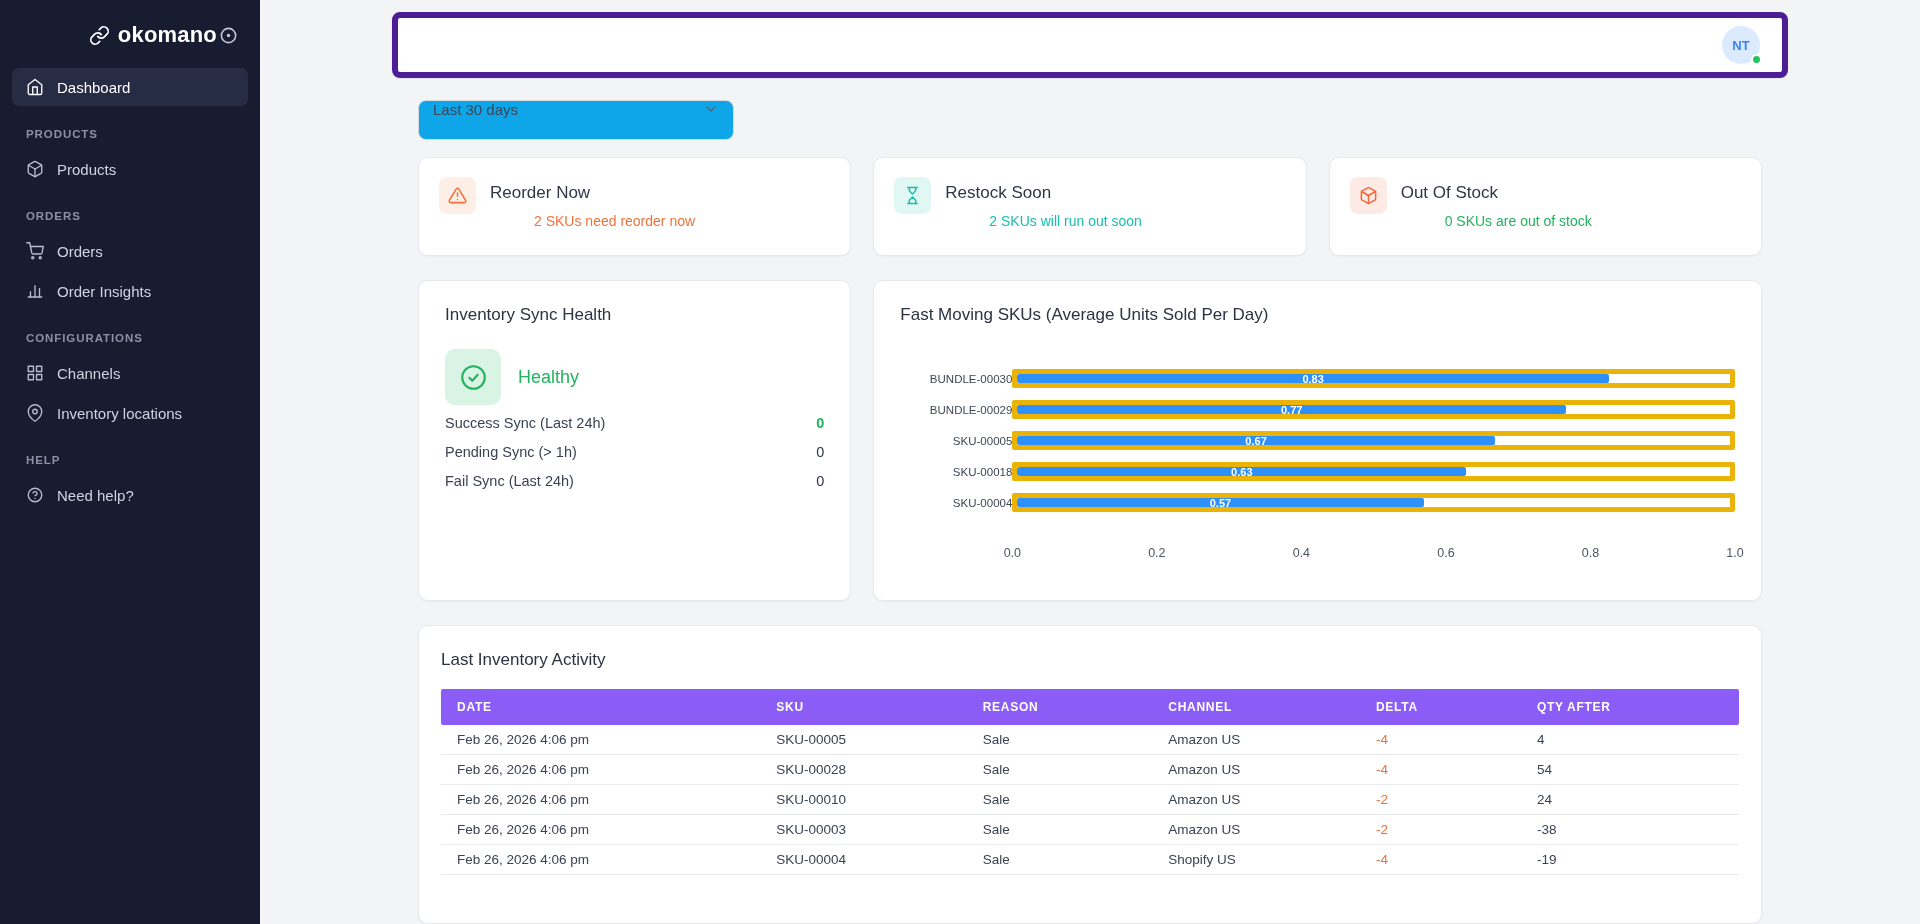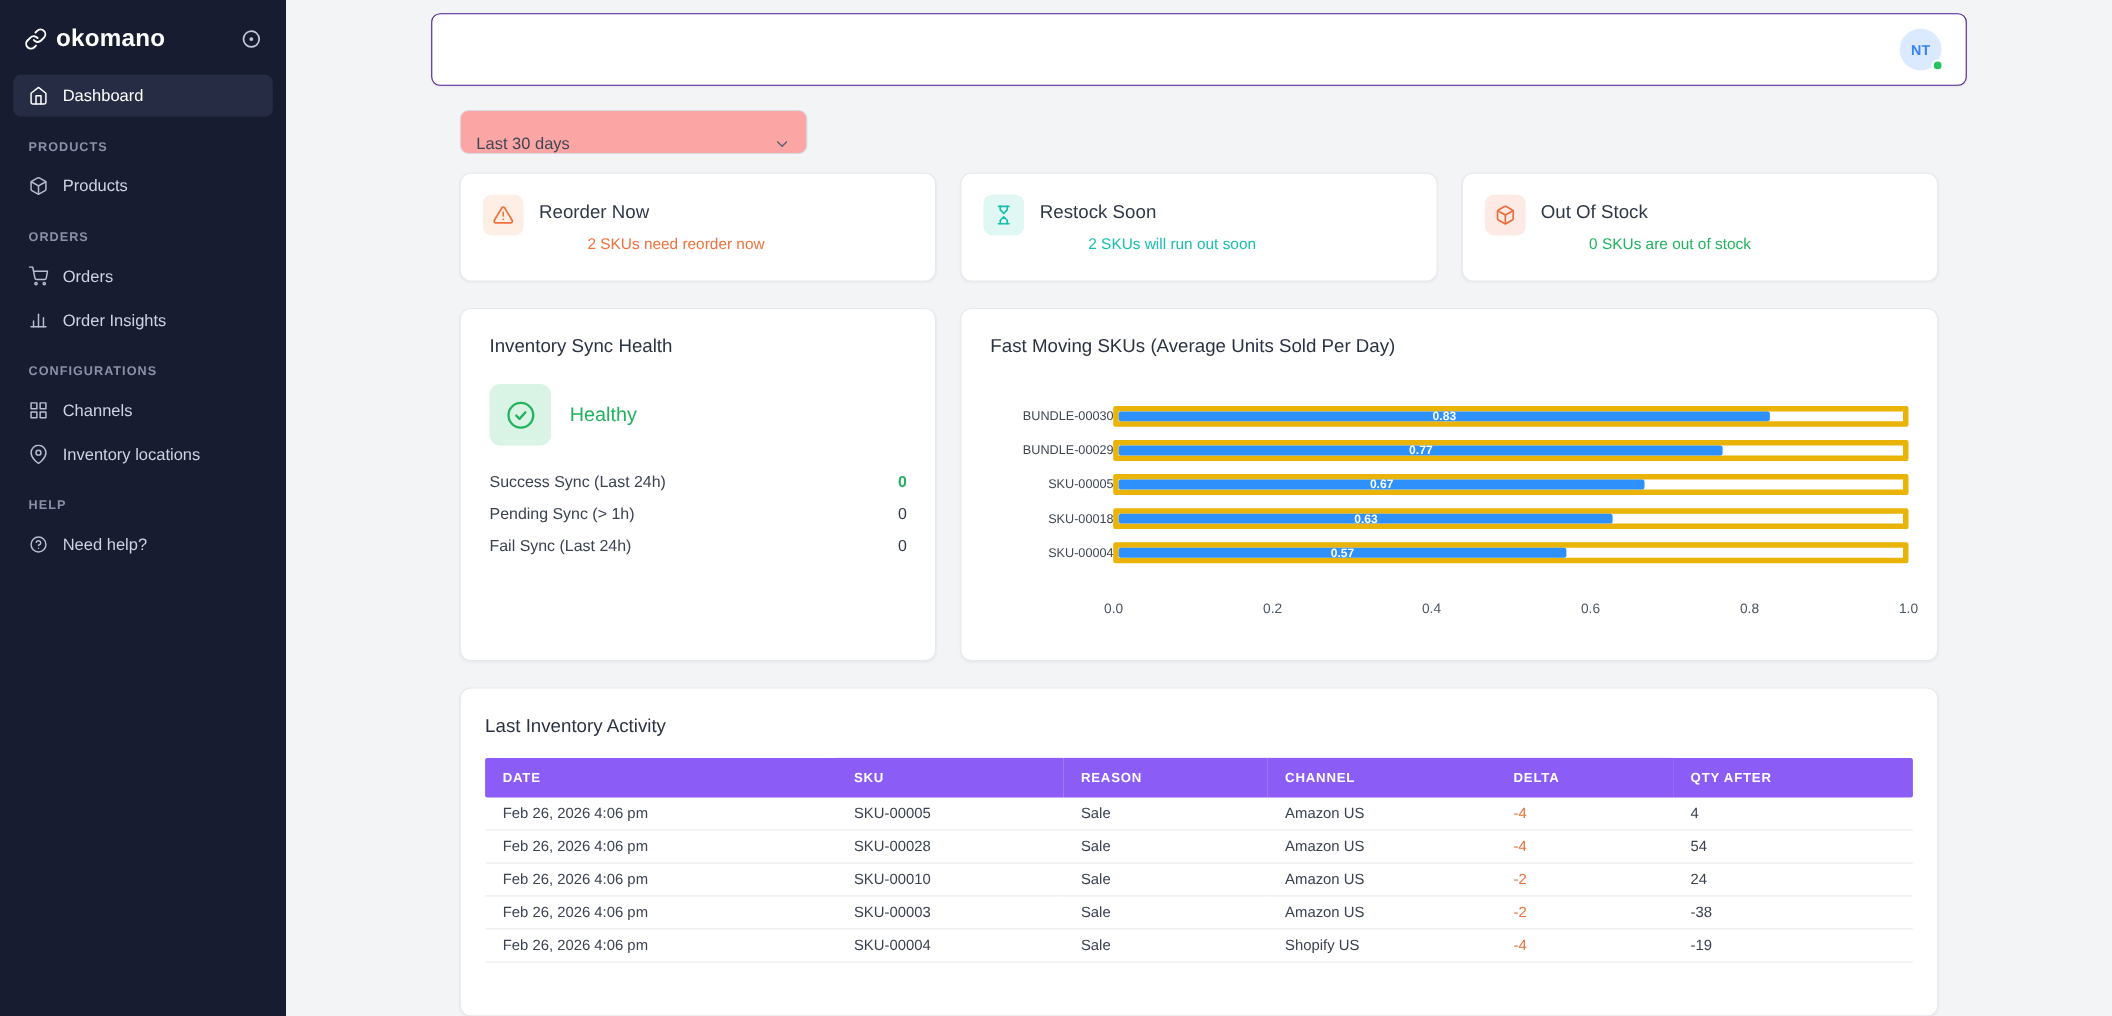--- a/index.html
+++ b/index.html
@@ -10,21 +10,21 @@
     font-family: "Liberation Sans", "DejaVu Sans", sans-serif;
     color: #2f3747;
   }
 
   
   .sidebar {
     width: 260px; height: 100%; background: #181c30; color: #d5d9e6;
     flex-shrink: 0; display: flex; flex-direction: column;
   }
   .logo-row {
-    display: flex; align-items: center; justify-content: space-between;
+    display: flex; align-items: center; justify-content: flex-end;
     padding: 22px 20px 18px 22px;
   }
   .logo { display: flex; align-items: center; gap: 8px; }
   .logo svg { width: 21px; height: 21px; stroke: #ffffff; }
   .brand-name { font-size: 22px; font-weight: 700; color: #ffffff; letter-spacing: .2px; }
   .collapse-btn {
     background: none; border: none; cursor: pointer; padding: 2px;
     display: flex; align-items: center;
   }
   .collapse-btn svg { width: 19px; height: 19px; stroke: #c3c8d8; }
@@ -40,40 +40,40 @@
   .nav-item.active svg { stroke: #ffffff; }
   .section-header {
     padding: 20px 26px 8px; font-size: 11.5px; letter-spacing: .08em;
     color: #8a90a8; font-weight: 700; text-transform: uppercase;
   }
 
   
   .main { flex: 1; padding: 12px 132px 0; overflow: hidden; }
   .topbar {
     height: 66px; background: #ffffff; border-radius: 8px;
-    border: 1px solid #4c1d95; box-shadow: 0 1px 2px rgba(16,24,40,.05);
+    border: 6px solid #4c1d95; box-shadow: 0 1px 2px rgba(16,24,40,.05);
     display: flex; align-items: center; justify-content: flex-end; padding: 0 22px;
   }
   .avatar {
     position: relative; width: 38px; height: 38px; border-radius: 50%;
     background: #dbeafe; color: #3b82f6; font-size: 13px; font-weight: 700;
     display: flex; align-items: center; justify-content: center; cursor: pointer;
     border: none;
   }
   .status-dot {
     position: absolute; right: -2px; bottom: -1px; width: 11px; height: 11px;
     background: #22c55e; border: 2px solid #ffffff; border-radius: 50%;
   }
 
   .content { padding: 22px 26px 0; }
 
   .dropdown {
-    width: 316px; height: 40px; background: #fca5a5;
+    width: 316px; height: 40px; background: #0ea5e9;
     border: 1px solid #d7dae1; border-radius: 8px;
-    display: flex; align-items: flex-end; justify-content: space-between;
+    display: flex; align-items: flex-start; justify-content: space-between;
     padding: 0 14px; font-size: 15px; color: #3f4654; cursor: pointer;
     margin-bottom: 17px;
   }
   .dropdown svg { width: 16px; height: 16px; stroke: #5b6372; }
 
   .cards-grid { display: grid; grid-template-columns: repeat(3, 1fr); gap: 24px 22px; }
 
   .card {
     background: #ffffff; border: 1px solid #e8e9ee; border-radius: 10px;
     box-shadow: 0 1px 2px rgba(16,24,40,.04);
@@ -99,21 +99,21 @@
 
   
   .sync-card { grid-column: 1; height: 321px; padding: 24px 26px; }
   .sync-status { display: flex; align-items: center; gap: 17px; margin-top: 24px; }
   .sync-status-icon {
     width: 56px; height: 56px; border-radius: 10px; background: #d9f3e4;
     display: flex; align-items: center; justify-content: center;
   }
   .sync-status-icon svg { width: 27px; height: 27px; stroke: #22b35e; }
   .sync-status-label { font-size: 18px; font-weight: 500; color: #22b35e; }
-  .sync-rows { margin-top: 26px; display: flex; flex-direction: column; gap: 13px; }
+  .sync-rows { margin-top: 10px; display: flex; flex-direction: column; gap: 13px; }
   .sync-row { display: flex; justify-content: space-between; font-size: 14.5px; color: #3b4252; }
   .sync-row .value { color: #2f3747; font-weight: 500; }
   .sync-row .value.green { color: #22b35e; font-weight: 700; }
 
   
   .chart-card { grid-column: 2 / span 2; height: 321px; padding: 24px 26px; }
   .chart-area { margin-top: 38px; }
   .chart-row { display: flex; align-items: center; height: 31px; }
   .chart-label {
     width: 112px; flex-shrink: 0; text-align: right; padding-right: 0;

